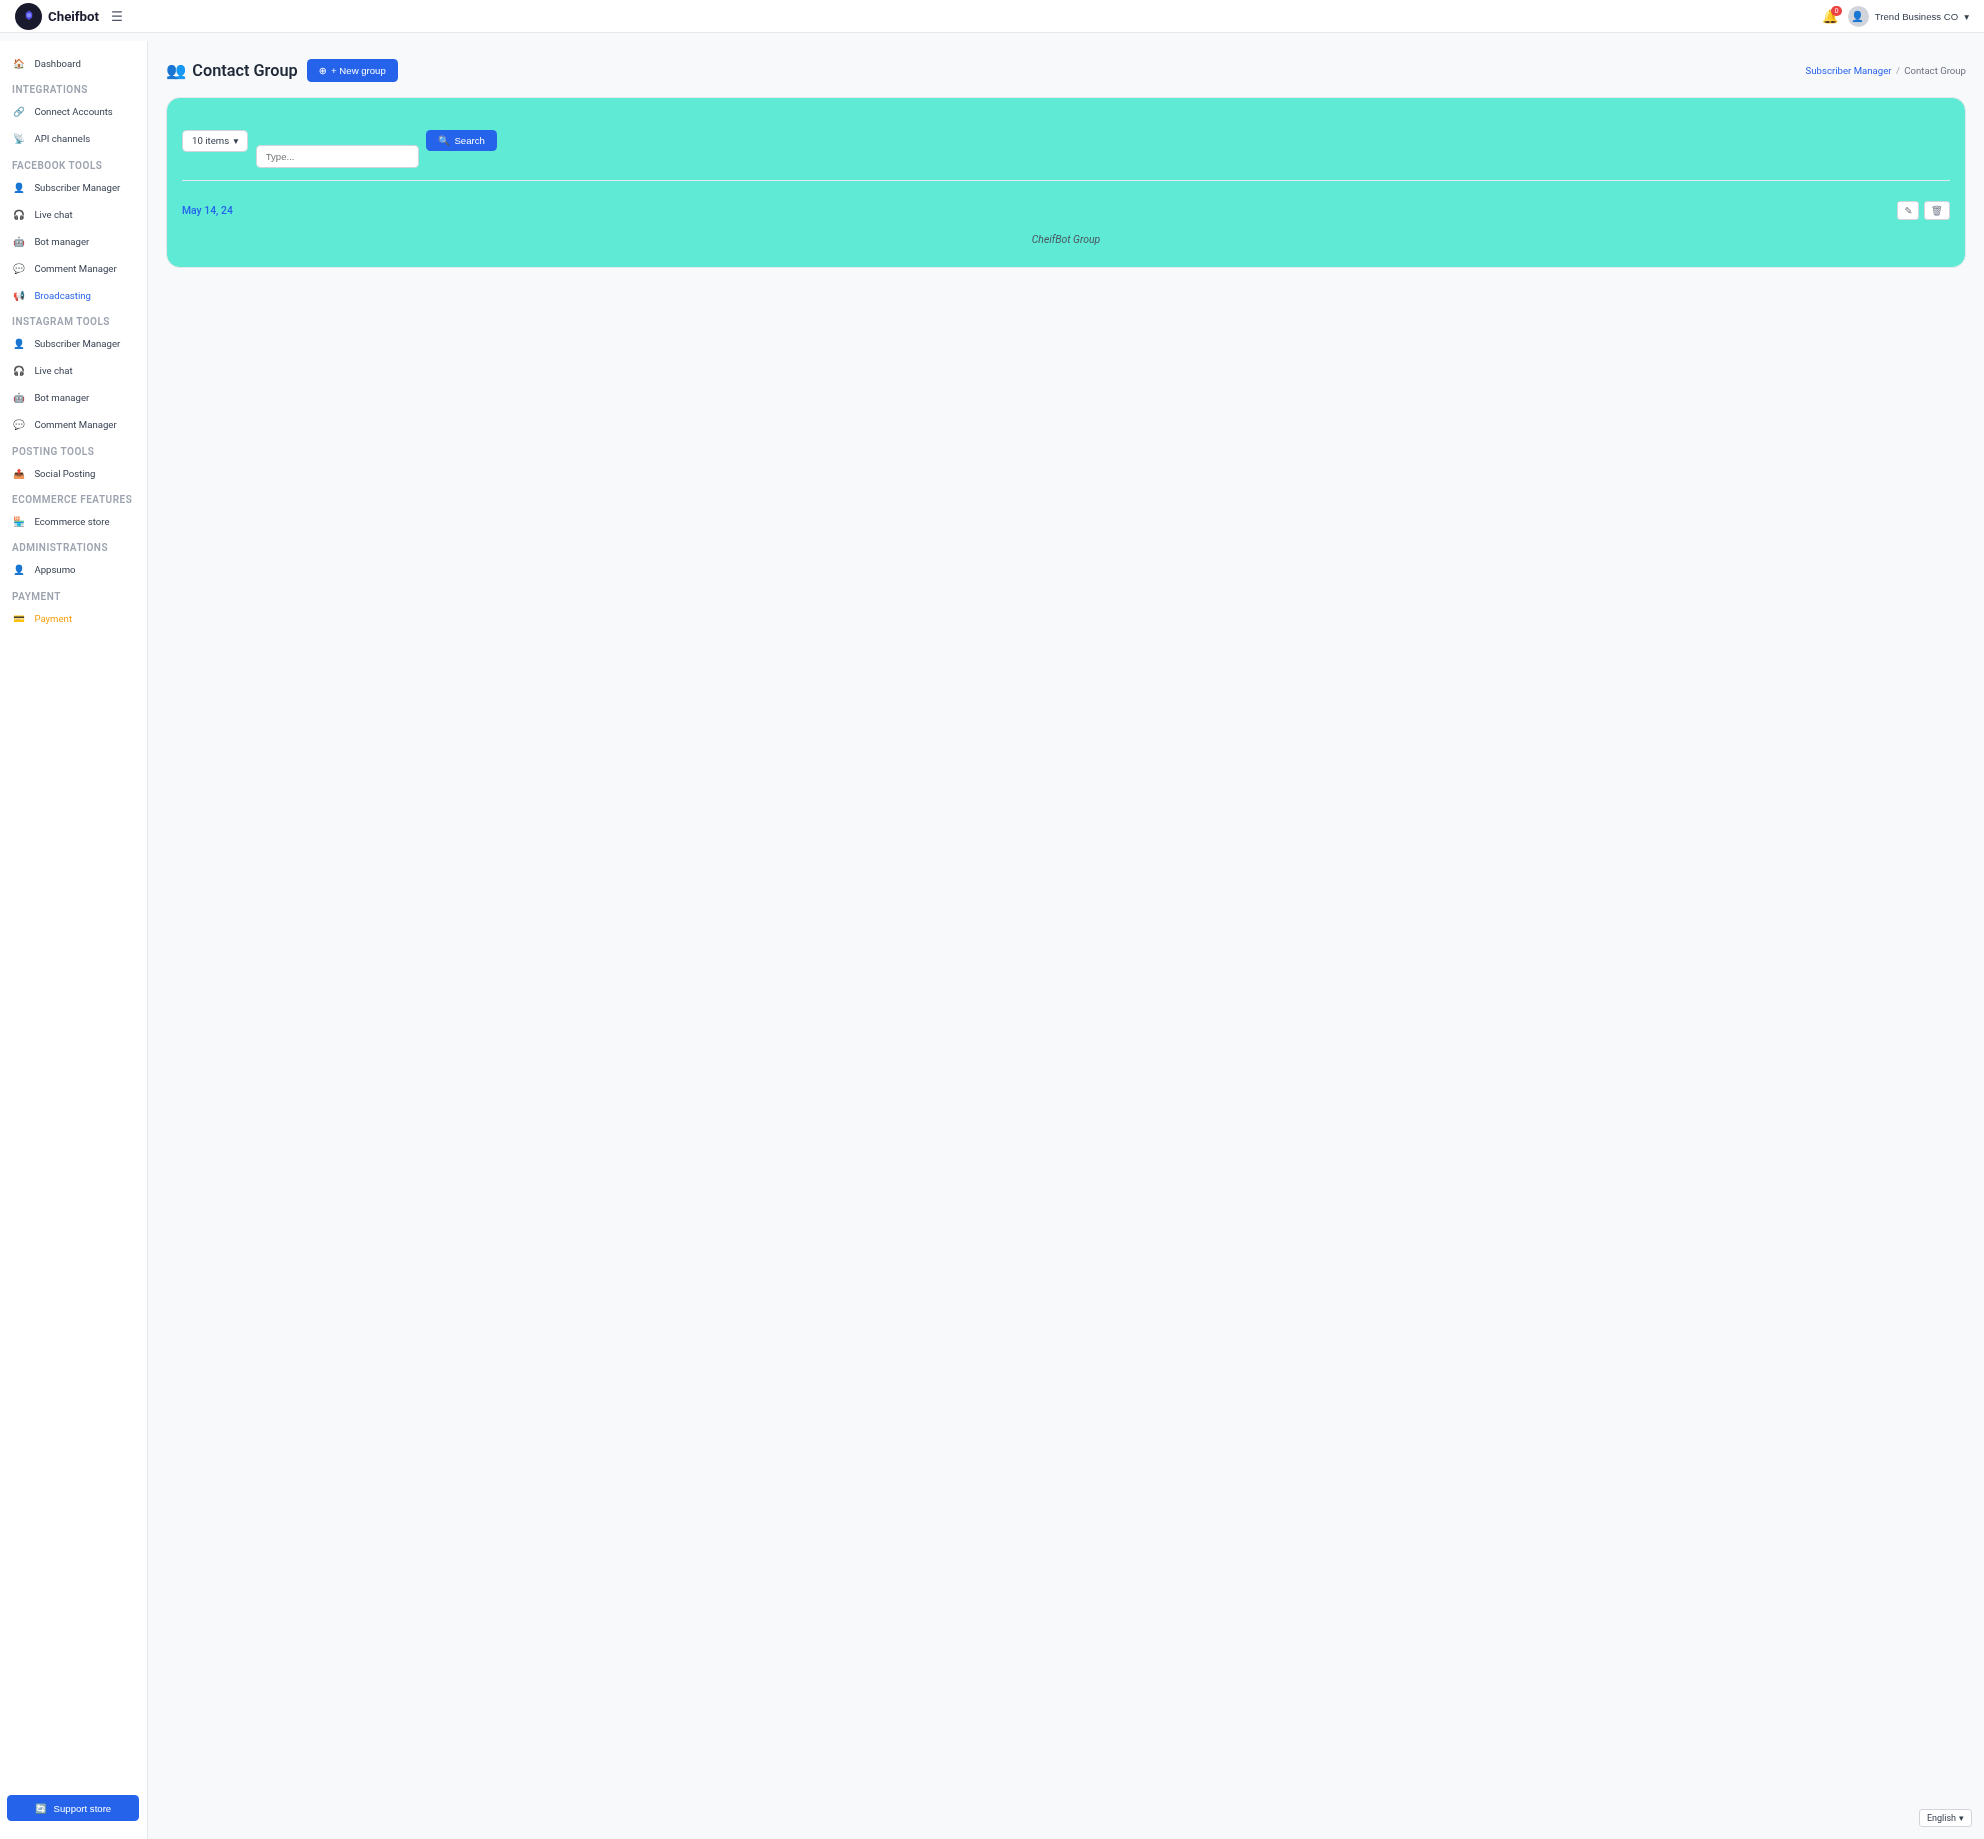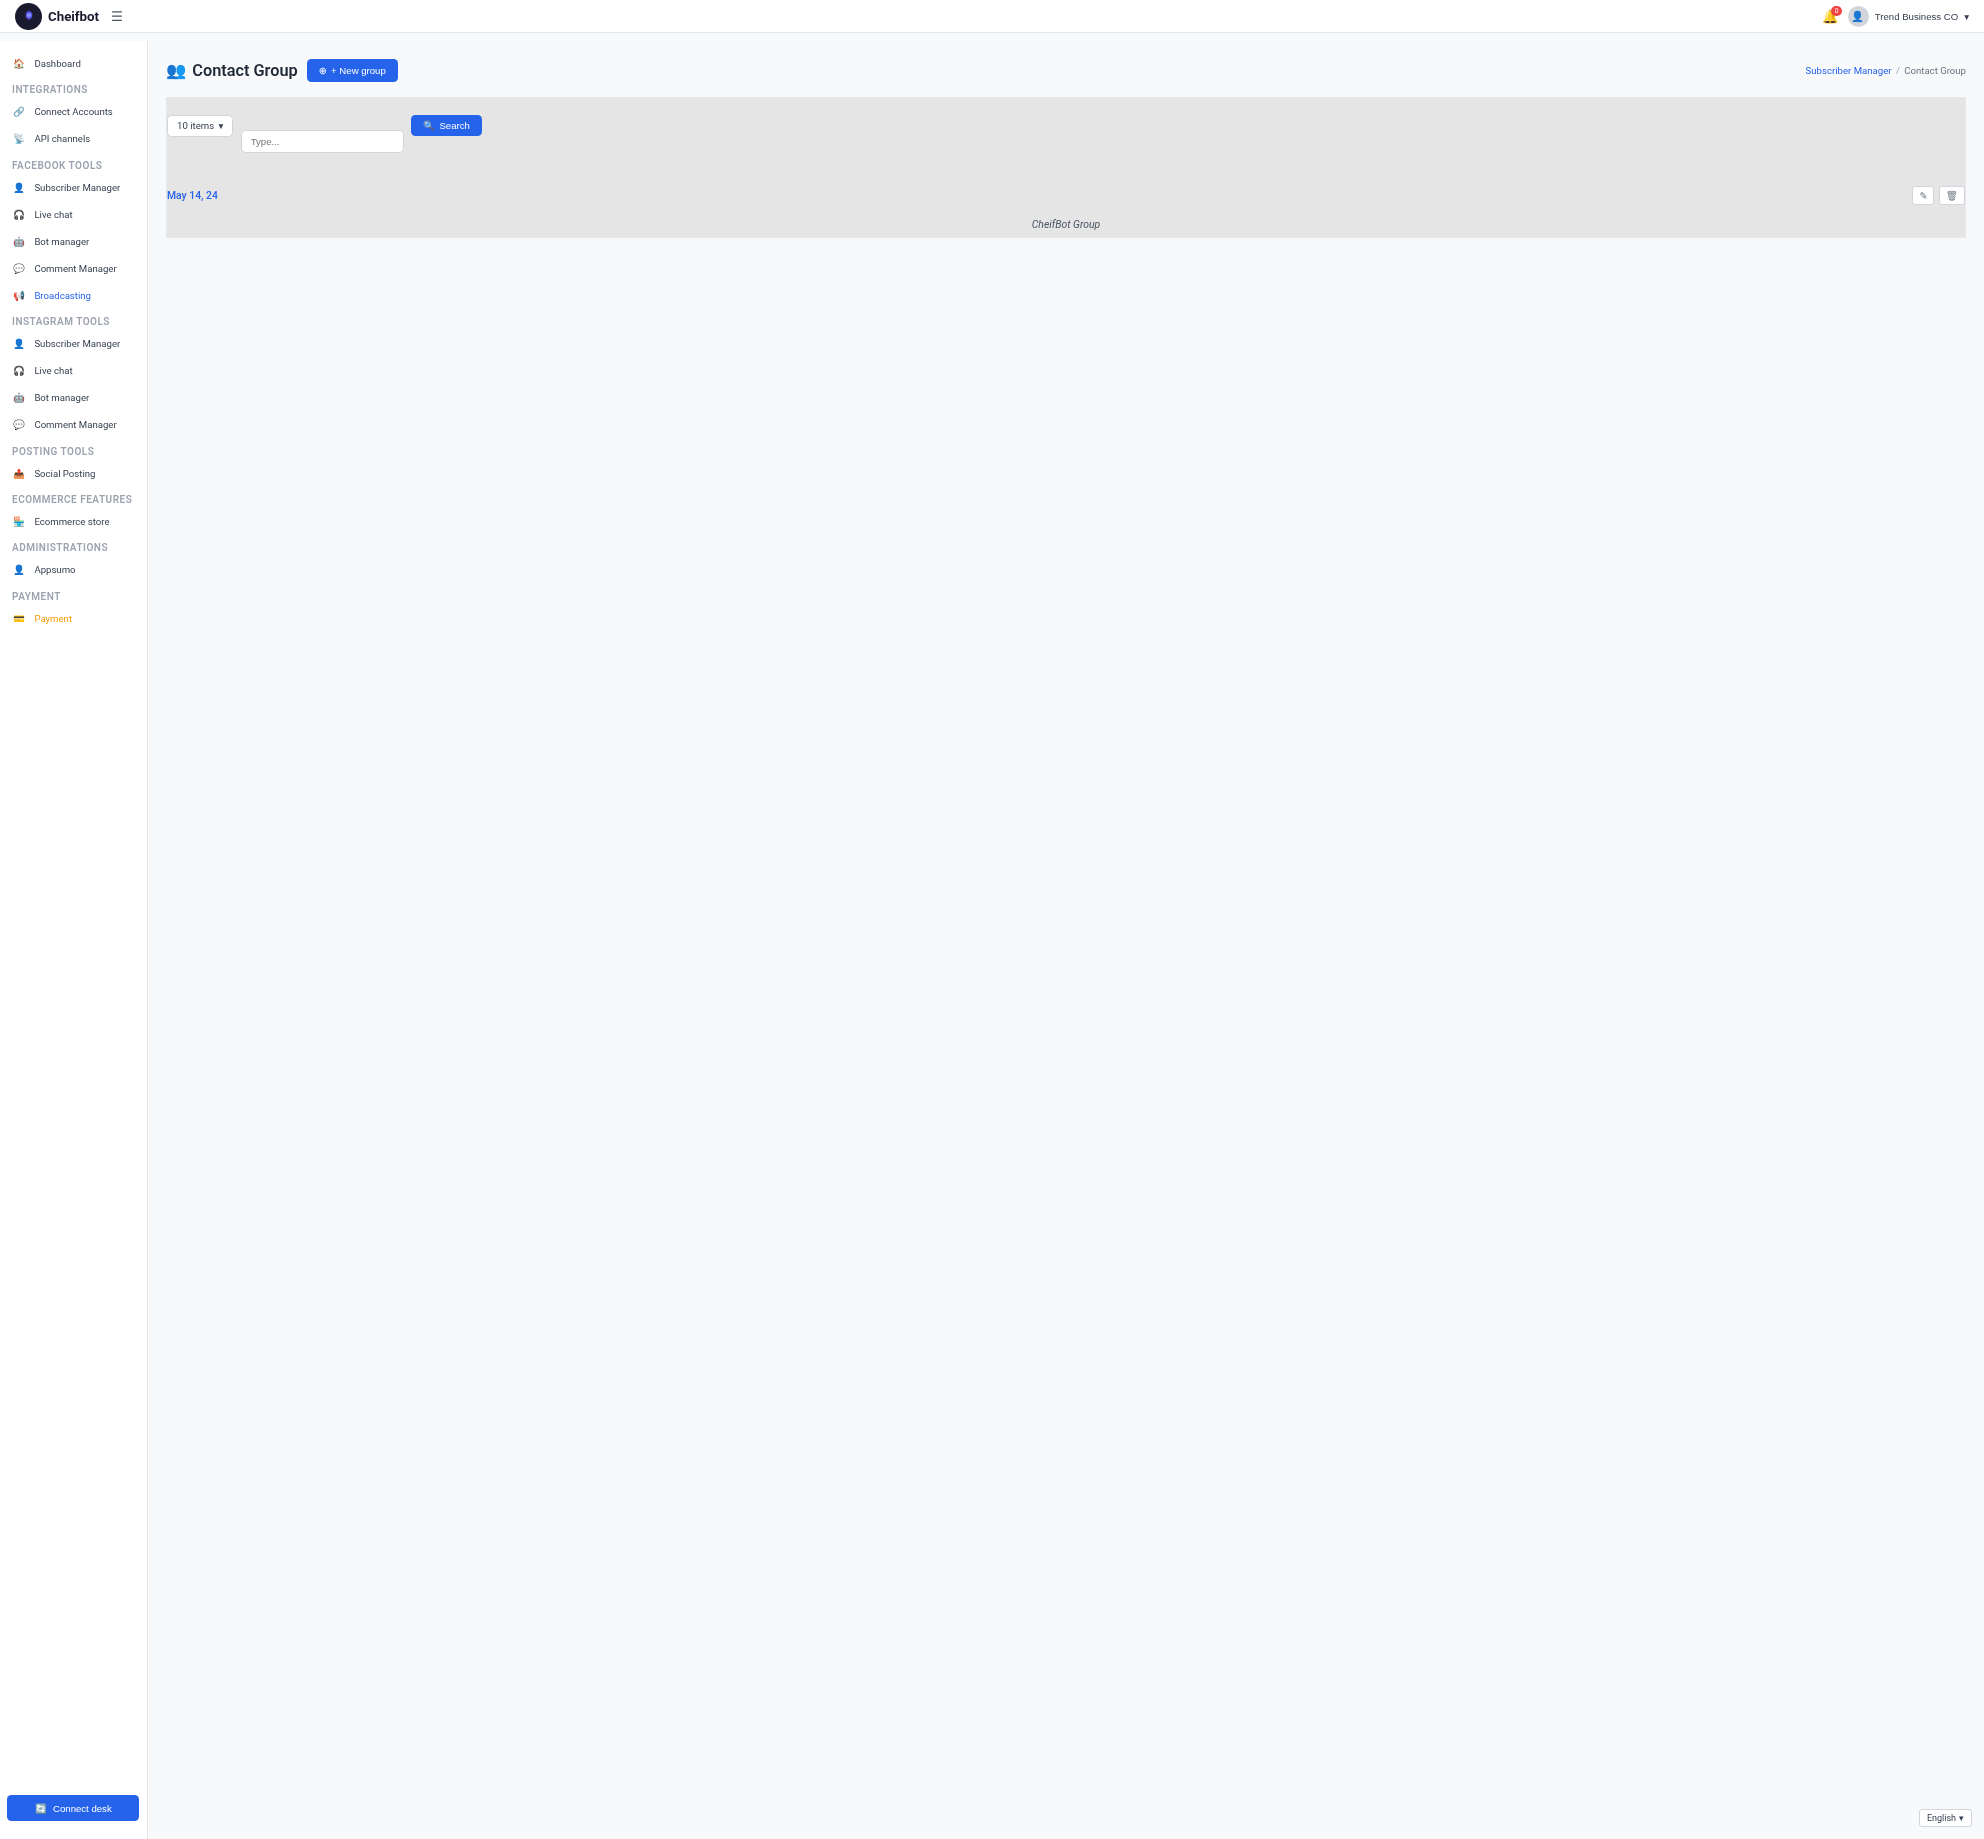--- a/index.html
+++ b/index.html
@@ -34,21 +34,21 @@
     .main-content { margin-left: 148px; flex: 1; padding: 18px; min-height: calc(100vh - 41px); }
     .page-header { display: flex; align-items: center; justify-content: space-between; margin-bottom: 15px; }
     .page-title-area { display: flex; align-items: center; gap: 9px; }
     .page-title { font-size: 16.3px; font-weight: 600; color: #1f2937; display: flex; align-items: center; gap: 6px; }
     .new-group-btn { background: #2563eb; color: #fff; border: none; border-radius: 4.4px; padding: 6px 12px; cursor: pointer; font-size: 9.6px; display: flex; align-items: center; gap: 4.4px; }
     .breadcrumb { display: flex; align-items: center; gap: 4.4px; font-size: 9.6px; color: #6b7280; }
     .breadcrumb a { color: #2563eb; text-decoration: none; }
     .breadcrumb-sep { color: #9ca3af; }
 
     
-    .card { background: #e5e5e5; border-radius: 0; border: 0.7px solid #e5e7eb; }
+    .card { background: #5eead4; border-radius: 14px; border: 0.7px solid #e5e7eb; padding: 15px; }
     .toolbar { display: flex; align-items: center; gap: 7.4px; margin-bottom: 12px; }
     .items-select { display: flex; align-items: center; gap: 4.4px; border: 0.7px solid #d1d5db; border-radius: 4.4px; padding: 4.4px 9px; background: #fff; font-size: 9.6px; cursor: pointer; color: #374151; }
     .search-input { flex: 1; max-width: 163px; border: 0.7px solid #d1d5db; border-radius: 4.4px; padding: 5.2px 9px; font-size: 9.6px; color: #374151; outline: none; margin-top: 32px; }
     .search-btn { background: #2563eb; color: #fff; border: none; border-radius: 4.4px; padding: 5.2px 12px; cursor: pointer; font-size: 9.6px; display: flex; align-items: center; gap: 4.4px; }
     .divider { border: none; border-top: 0.7px solid #e5e7eb; margin-bottom: 12px; }
 
     
     .group-item { display: flex; align-items: center; justify-content: space-between; padding: 7.4px 0; }
     .group-date { color: #2563eb; font-size: 10.4px; font-weight: 500; }
     .group-actions { display: flex; gap: 4.4px; }
@@ -180,21 +180,21 @@
 
         <div class="sidebar-section-label">PAYMENT</div>
         <div class="sidebar-item">
           <span class="item-icon icon-yellow">💳</span>
           <span style="color:#f59e0b;">Payment</span>
         </div>
       </div>
 
       <button class="support-btn">
         <span>🔄</span>
-        <span>Connect desk</span>
+        <span>Support store</span>
       </button>
     </div>
 
     <div class="main-content">
 
       <div class="page-header">
         <div class="page-title-area">
           <span class="page-title">
             <span>👥</span>
             <span>Contact Group</span>

